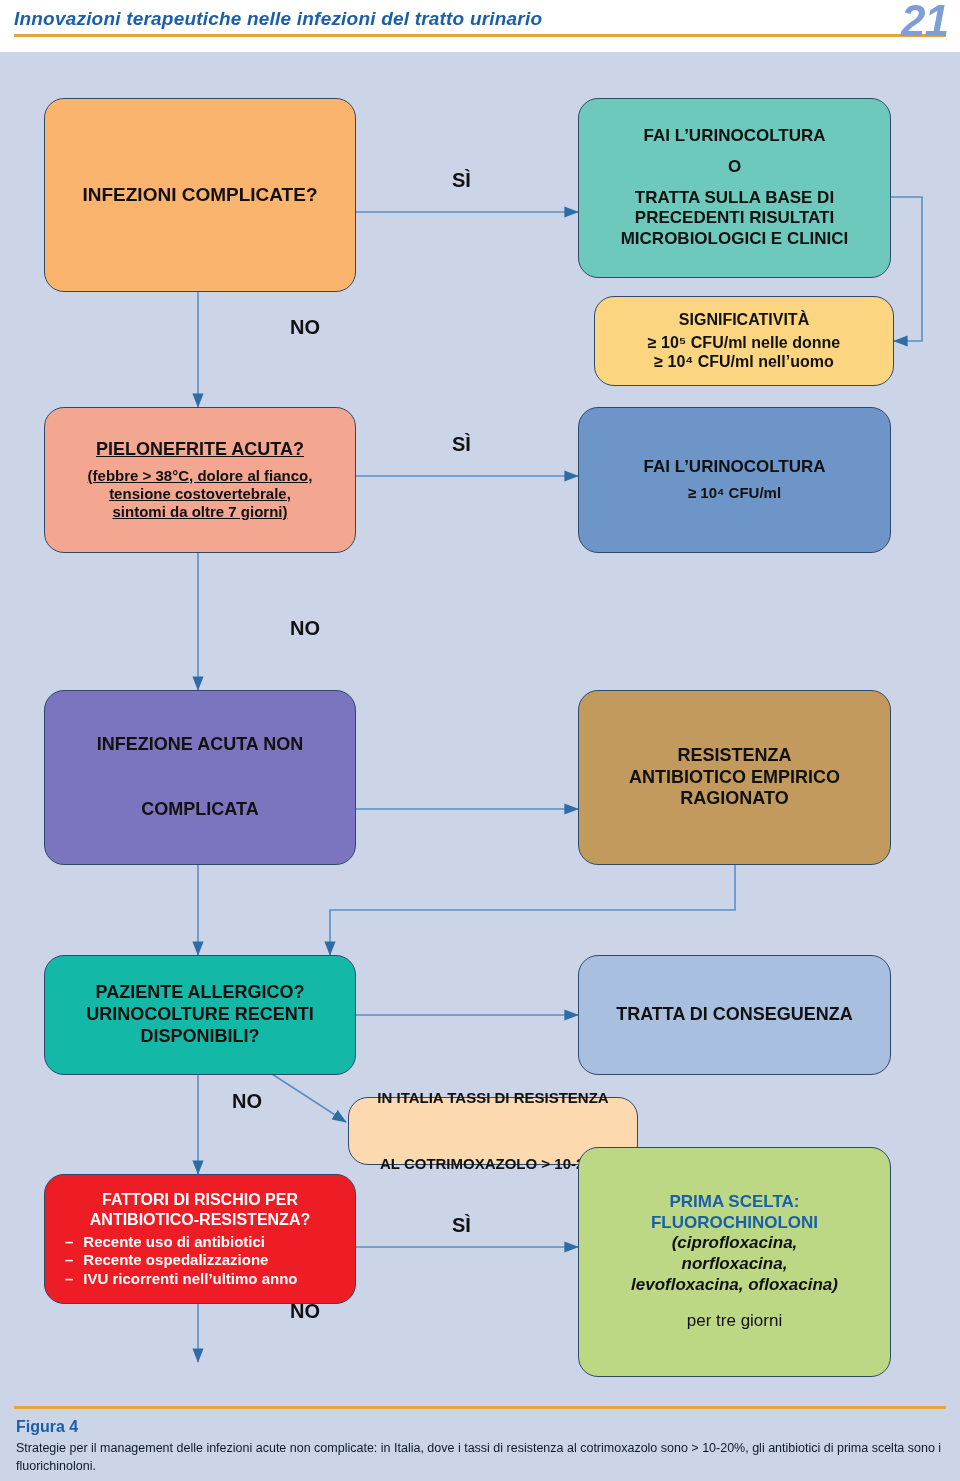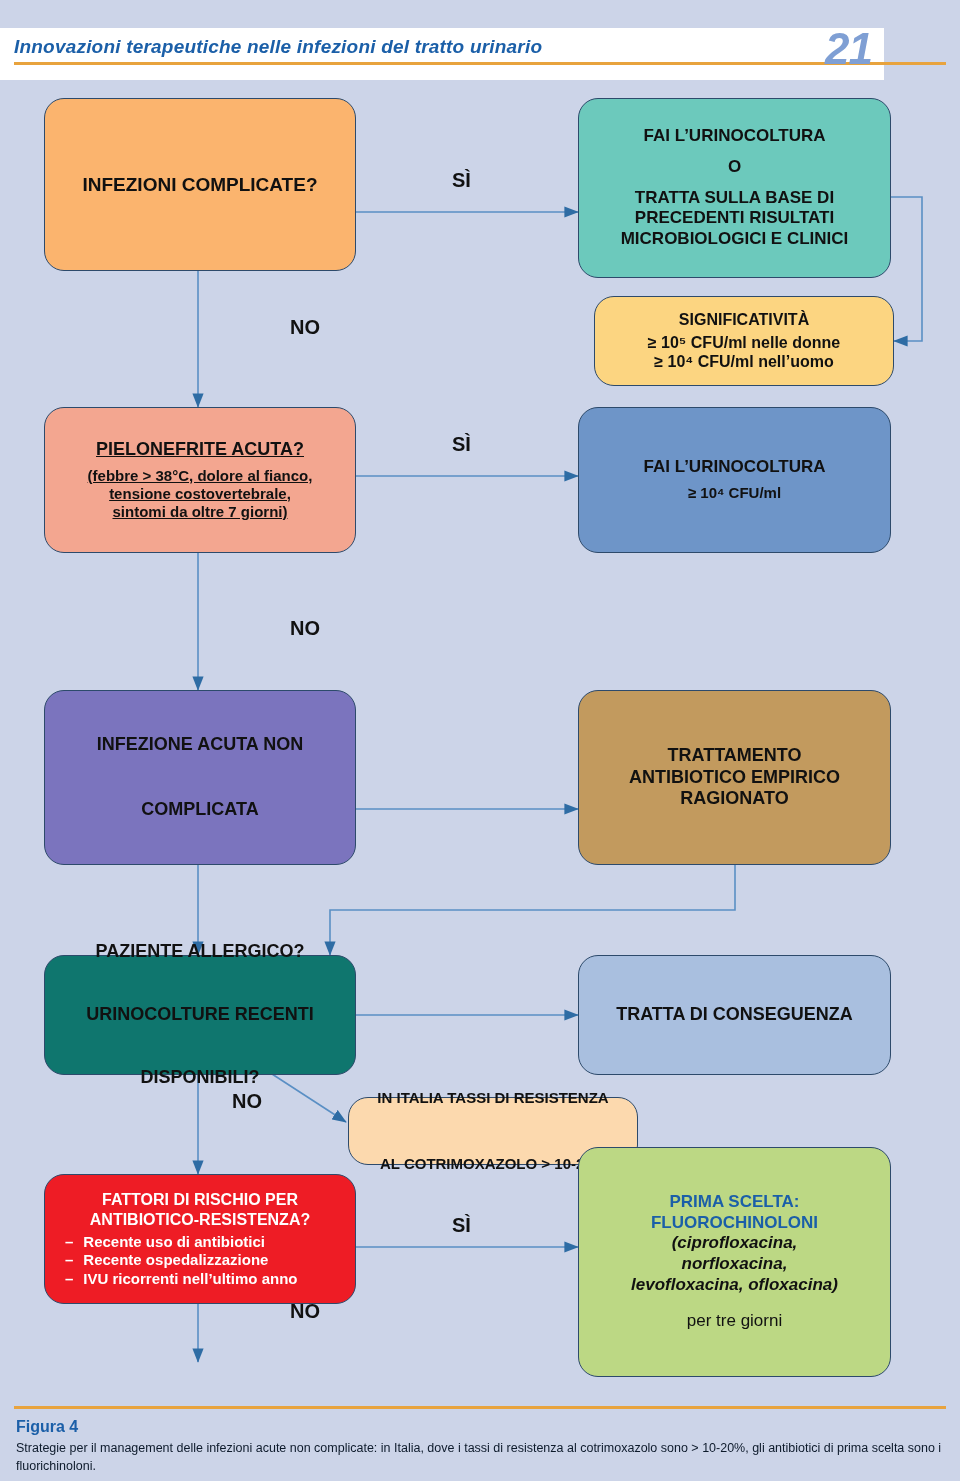--- a/index.html
+++ b/index.html
@@ -12,23 +12,22 @@
     background: #ccd4e8;
     font-family: "Liberation Sans", sans-serif;
     position: relative;
     overflow: hidden;
   }
 
   
   #header {
     position: absolute;
     left: 0; top: 0;
-    width: 884px; height: 52px;
+    width: 960px; height: 52px;
     background: #ffffff;
-    margin-top: 28px;
   }
   #header-title {
     position: absolute;
     left: 14px; top: 8px;
     font-size: 19px;
     font-weight: bold;
     font-style: italic;
     color: #1b5fa8;
     letter-spacing: 0.2px;
     white-space: nowrap;
@@ -87,21 +86,21 @@
   }
 
   
   .c-orange { background: #fbb46e; }
   .c-teal   { background: #6cc9bc; }
   .c-yellow { background: #fcd581; }
   .c-salmon { background: #f3a690; text-decoration: underline; }
   .c-blue   { background: #6e95c8; }
   .c-purple { background: #7b74be; }
   .c-tan    { background: #c29a5e; }
-  .c-pink   { background: #0f766e; gap: 41px; }
+  .c-pink   { background: #14b8a6; }
   .c-ltblue { background: #a9bfdf; }
   .c-peach  { background: #fcd9ae; gap: 48px; }
   .c-red    { background: #ee1c25; color: #ffffff; }
   .c-lav    { background: #b5b0d8; }
   .c-green  { background: #bcd884; }
 
   
   #caption {
     position: absolute;
     left: 0; top: 1400px;
@@ -173,21 +172,21 @@
       <path d="M198,1023 L198,1122"></path>
 
       <path d="M631,1098 L700,1152"></path>
 
       <path d="M356,1195 L578,1195"></path>
 
       <path d="M198,1252 L198,1310"></path>
     </g>
   </svg>
 
-  <div class="node c-orange" style="left:44px; top:46px; width:312px; height:173px; font-size:19px;">
+  <div class="node c-orange" style="left:44px; top:46px; width:312px; height:194px; font-size:19px;">
     <span class="ln">INFEZIONI COMPLICATE?</span>
   </div>
 
   <div class="node c-teal" style="left:578px; top:46px; width:313px; height:180px; font-size:17px;">
     <span class="ln" style="margin-bottom:10px;">FAI L’URINOCOLTURA</span>
     <span class="ln" style="margin-bottom:10px;">O</span>
     <span class="ln">TRATTA SULLA BASE DI</span>
     <span class="ln">PRECEDENTI RISULTATI</span>
     <span class="ln">MICROBIOLOGICI E CLINICI</span>
   </div>
@@ -215,21 +214,21 @@
 
   <div class="edge-label" style="left:452px; top:381px;">SÌ</div>
   <div class="edge-label" style="left:290px; top:565px;">NO</div>
 
   <div class="node c-purple" style="left:44px; top:638px; width:312px; height:175px; font-size:18px;gap:43px;">
     <span class="ln">INFEZIONE ACUTA NON</span>
     <span class="ln">COMPLICATA</span>
   </div>
 
   <div class="node c-tan" style="left:578px; top:638px; width:313px; height:175px; font-size:18px;">
-    <span class="ln">TRATTAMENTO</span>
+    <span class="ln">RESISTENZA</span>
     <span class="ln">ANTIBIOTICO EMPIRICO</span>
     <span class="ln">RAGIONATO</span>
   </div>
 
   <div class="node c-pink" style="left:44px; top:903px; width:312px; height:120px; font-size:18px;">
     <span class="ln">PAZIENTE ALLERGICO?</span>
     <span class="ln">URINOCOLTURE RECENTI</span>
     <span class="ln">DISPONIBILI?</span>
   </div>
 

